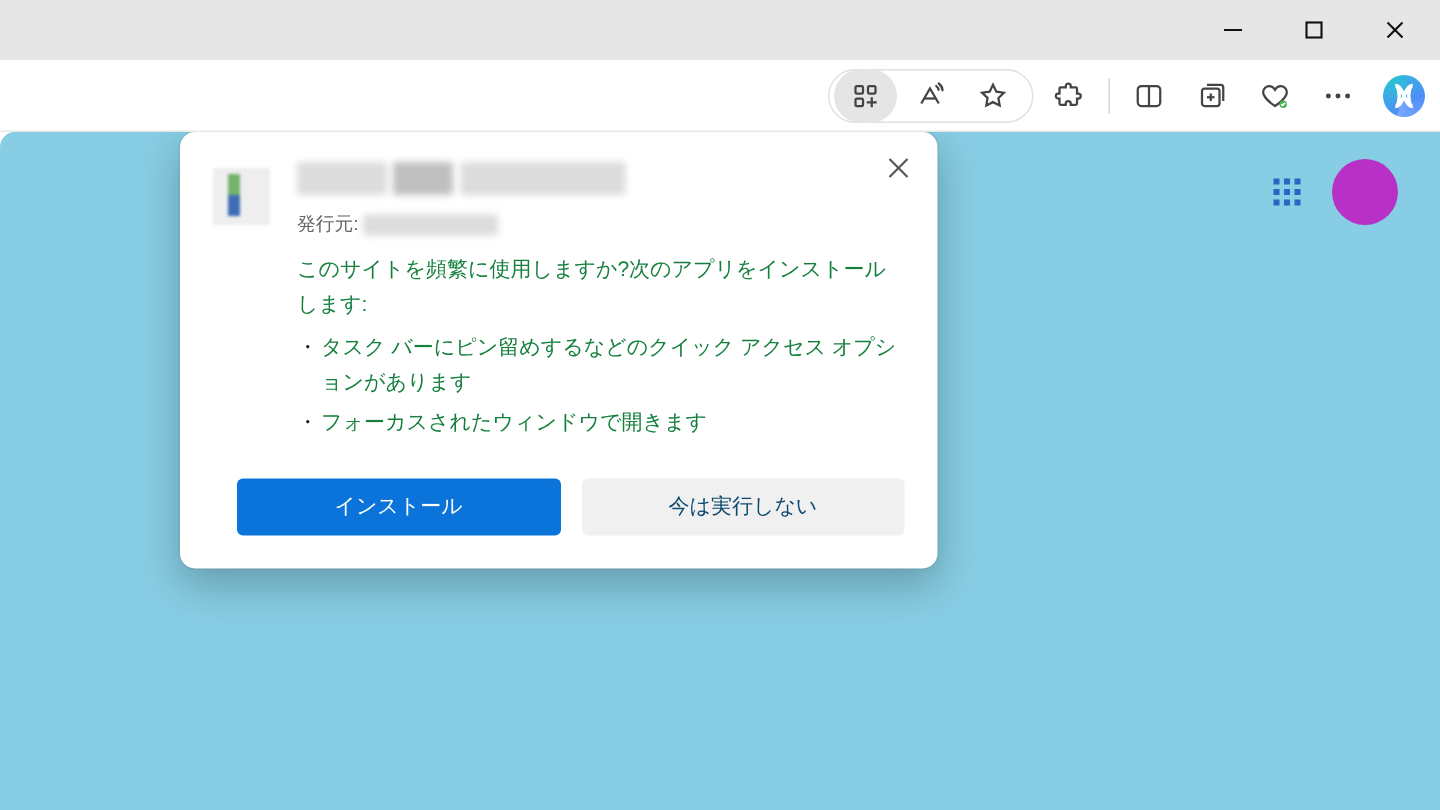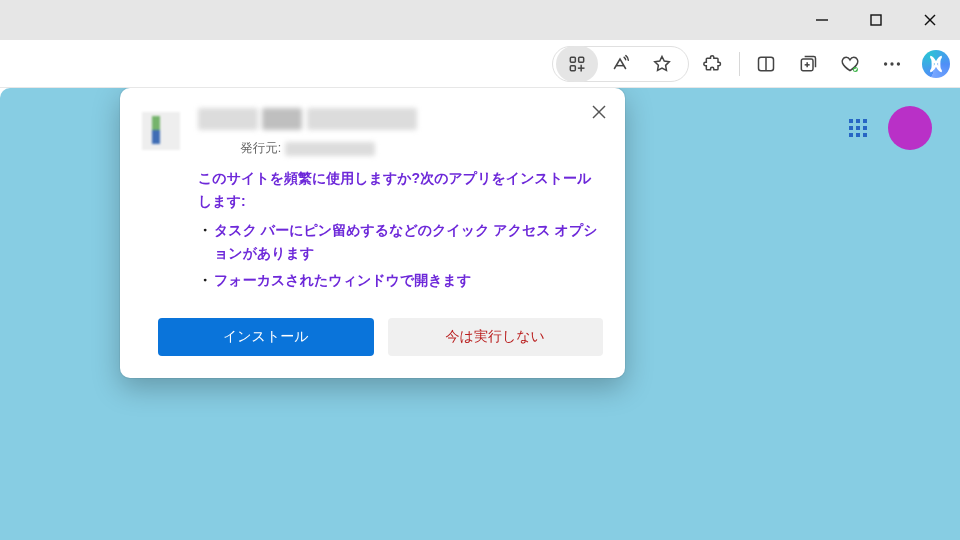--- a/index.html
+++ b/index.html
@@ -128,41 +128,41 @@
   .app-icon::after{
     content:""; position:absolute; left:10px; top:18px; width:8px; height:14px;
     background:#3f6db5;
   }
   .redact {
     display:inline-block; height: 18px; border-radius:2px;
     background: #dcdcdc; filter: blur(2.5px);
   }
   .app-name-row .redact { height: 22px; }
   .publisher {
-    font-size: 12.5px; color:#666; margin-top: 6px; text-align: center;
+    font-size: 12.5px; color:#666; margin-top: 6px;
   }
   .popup-body {
     margin-left: 56px;
-    font-size: 14px; color:#6d28d9; line-height: 1.65; font-weight: bold;
+    font-size: 14px; color:#15803d; line-height: 1.65;
   }
   .popup-body ul { list-style: none; margin-top: 6px; }
   .popup-body li { position:relative; padding-left: 16px; margin: 4px 0; }
   .popup-body li::before {
     content:"・"; position:absolute; left:0; top:0; color:#1a1a1a;
   }
   .popup-actions {
     display:flex; gap: 14px; margin-top: 26px;
   }
   .btn {
     flex:1; height: 38px; border-radius:4px;
     font-size: 14px; display:flex; align-items:center; justify-content:center;
     cursor:pointer; user-select:none;
   }
   .btn-primary { background:#0a74da; color:#fff;margin-left:16px; }
-  .btn-secondary { background:#f0f0f0; color:#b91c1c;text-align:right; }
+  .btn-secondary { background:#f0f0f0; color:#0c4a6e;text-align:right; }
 
 </style>
 </head>
 <body>
 
 <div class="titlebar">
   <div class="win-btn">
     <svg viewBox="0 0 14 14">
         <line x1="1" y1="7" x2="13" y2="7" stroke="currentColor" stroke-width="1.4"></line>
       </svg>

